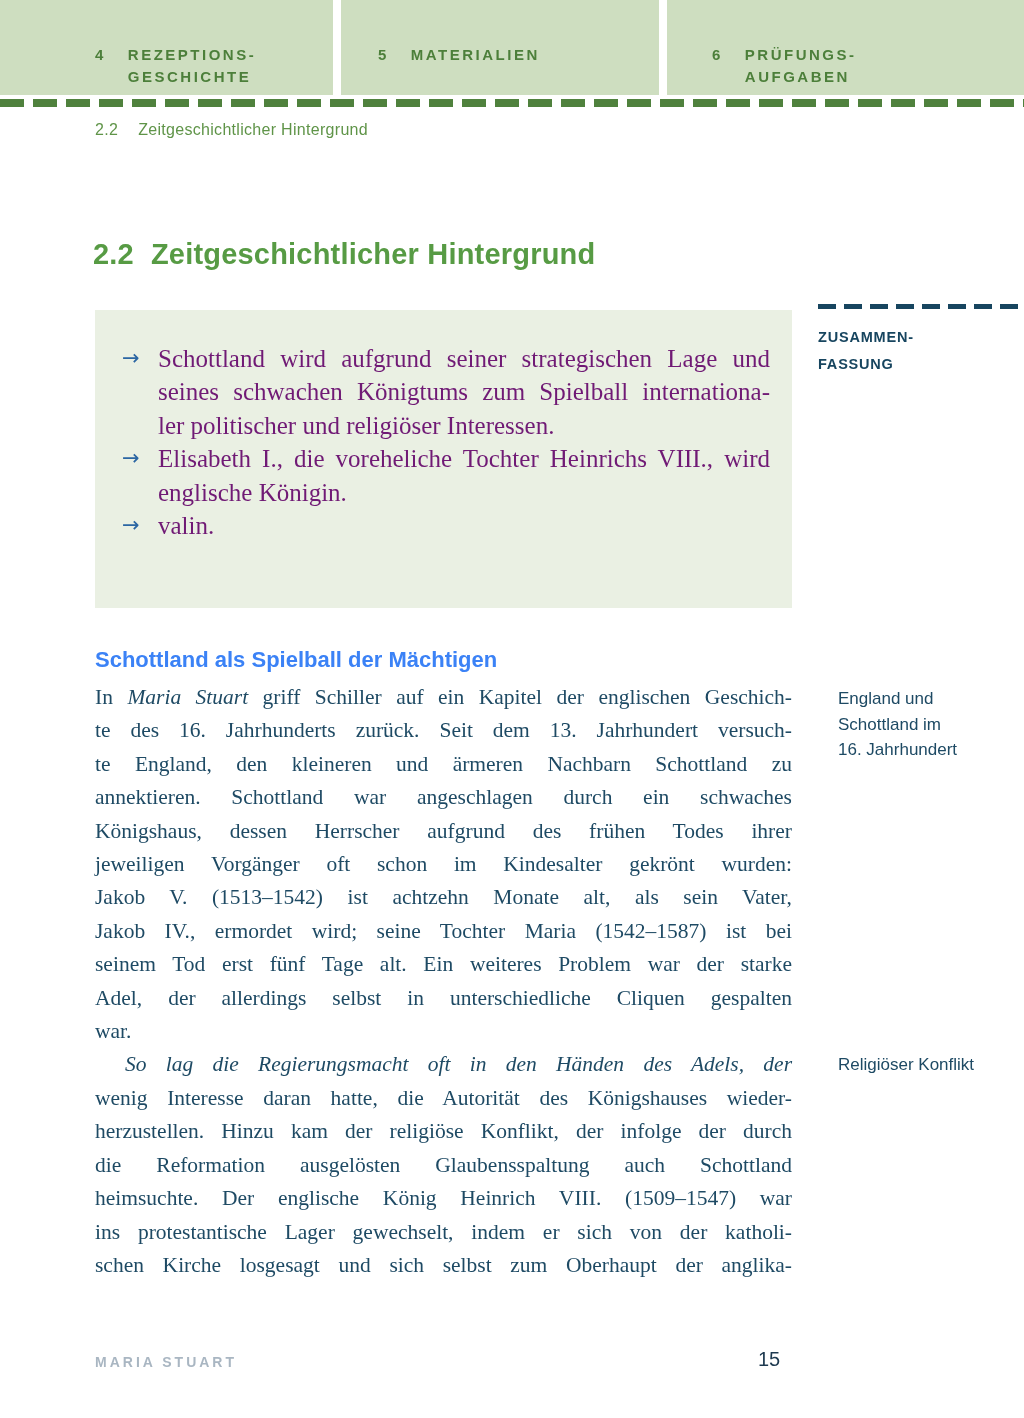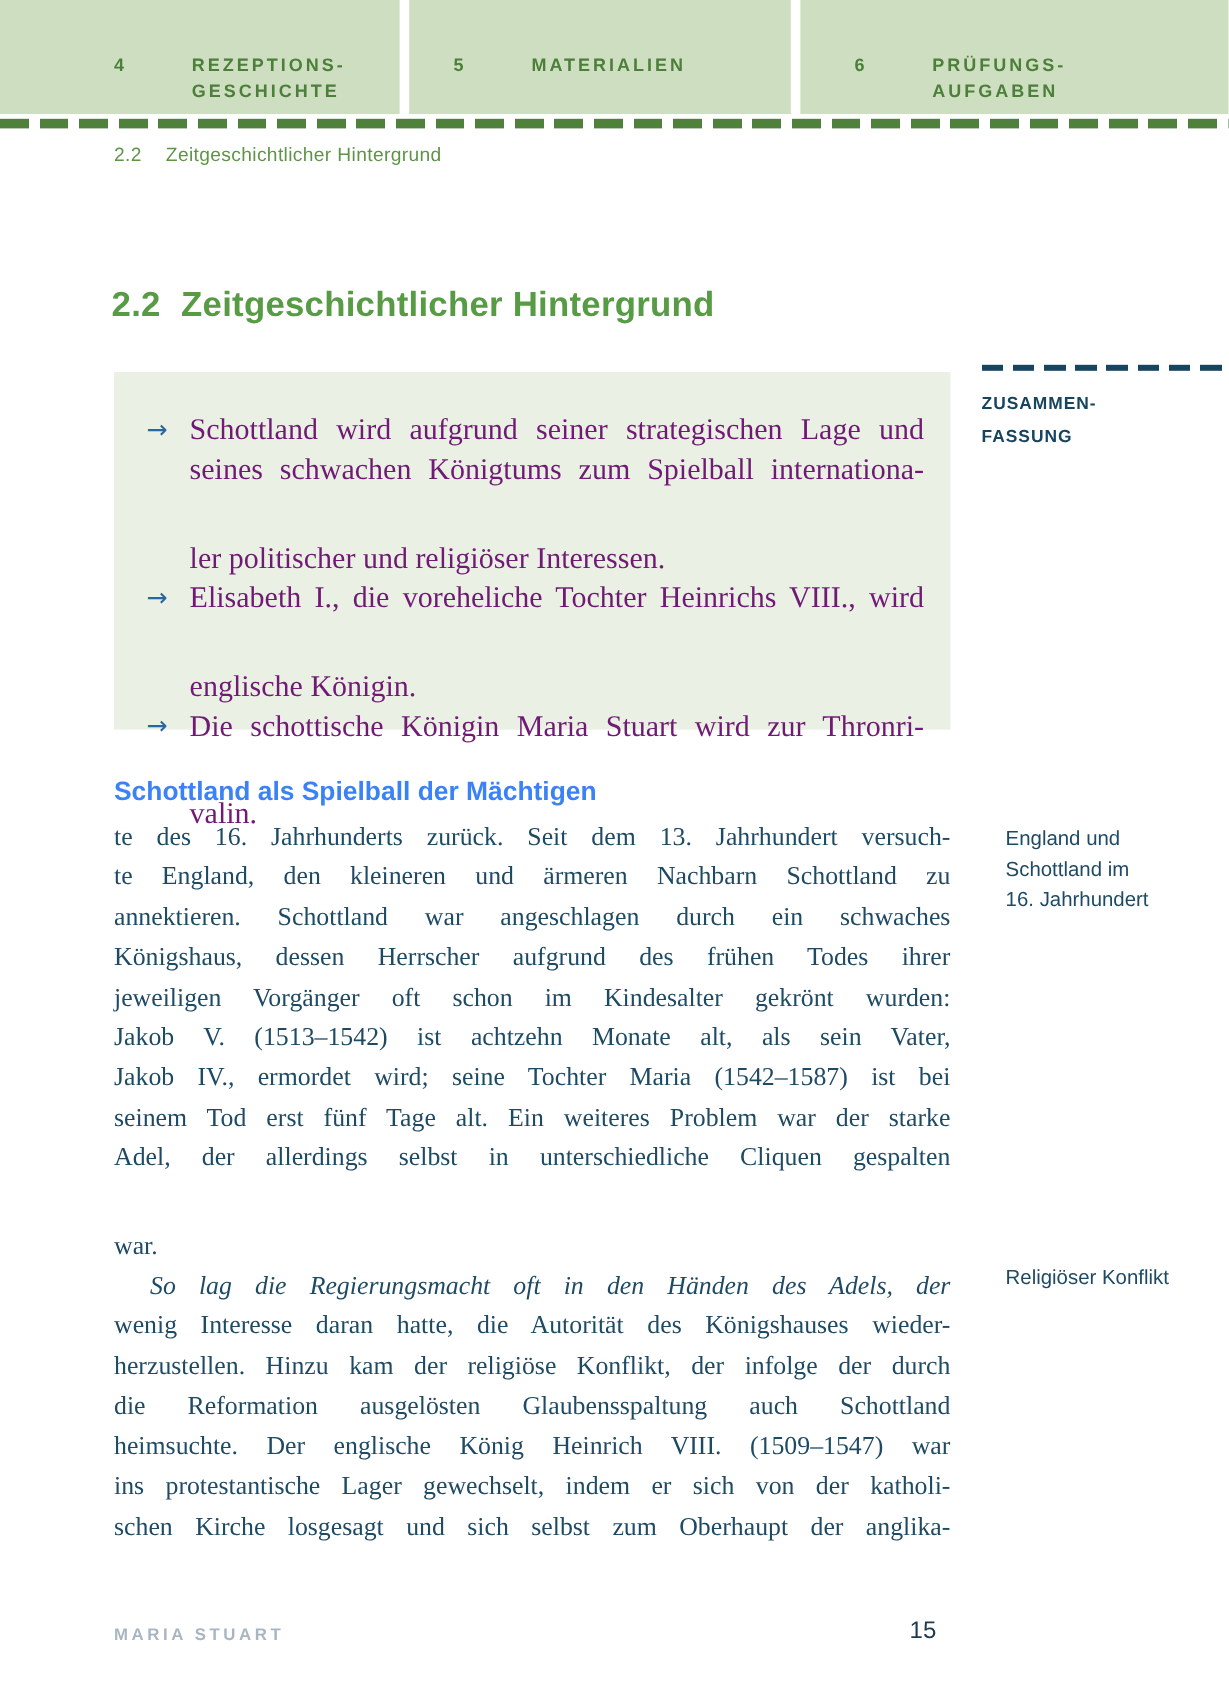--- a/index.html
+++ b/index.html
@@ -10,21 +10,21 @@
   }
 
   
   .tabs { position:absolute; top:0; left:0; width:1024px; height:95px; display:flex; }
   .tab  { background:#cedec0; height:95px; padding-top:44px;
           color:#4c7f3a; font-weight:bold; font-size:15px; letter-spacing:2.5px; }
   .tab.item-0 { width:333px; padding-left:95px; margin-right:8px; }
   .tab.item-1 { width:318px; padding-left:37px; margin-right:8px; }
   .tab.item-2 { width:357px; padding-left:45px; }
   .tab-inner { display:flex; gap:22px; }
-  .tline { line-height:22px; white-space:nowrap;margin-left:32px; }
+  .tline { line-height:22px; white-space:nowrap; }
   .tab-num { line-height:22px; }
 
   .green-dashes {
     position:absolute; top:99px; left:0; width:1024px; height:8px;
     background:repeating-linear-gradient(90deg, #4f813d 0 24px, transparent 24px 33px);
   }
 
   
   .breadcrumb { position:absolute; top:121px; left:95px; display:flex; gap:20px;
                 color:#5f9448; font-size:16px; letter-spacing:0.3px; }
@@ -36,21 +36,21 @@
   
   .summary-box { position:absolute; top:310px; left:95px; width:697px; height:298px;
                  background:#eaf0e3; padding:32px 22px 0 27px;
                  font-family:"Liberation Serif", serif; }
   .bullet { display:flex; }
   .bullet-arrow { width:36px; flex:0 0 36px; color:#2b66a3; font-size:21px;
                   line-height:33.4px; font-family:"DejaVu Sans", sans-serif; }
   .bullet-text { flex:1; font-size:25px; line-height:33.4px; color:#701a75; }
 
   .jline { text-align:justify; text-align-last:justify; }
-  .jline.endline { text-align-last:left;margin-top:40px; }
+  .jline.endline { text-align-last:left; }
   .jline.indent { padding-left:30px;font-style:italic; }
   .pline { }
 
   
   .navy-dashes { position:absolute; top:304px; left:818px; width:206px; height:5px;
                  background:repeating-linear-gradient(90deg, #17455f 0 18px, transparent 18px 26px); }
   .summary-label { position:absolute; top:324px; left:818px; color:#17455f;
                    font-size:14.5px; font-weight:bold; letter-spacing:0.8px; }
   .summary-label .pline { line-height:27px; }
   .margin-note { position:absolute; left:838px; width:200px; color:#1e4a64; font-size:17px; }
@@ -136,37 +136,37 @@
         <span class="bullet-arrow">→</span>
         <span class="bullet-text">
           <div class="jline">Elisabeth I., die voreheliche Tochter Heinrichs VIII., wird</div>
           <div class="jline endline">englische Königin.</div>
         </span>
       </div>
 
       <div class="bullet item-2">
         <span class="bullet-arrow">→</span>
         <span class="bullet-text">
-          <div class="jline">Die schottische Königin Maria Stuart wird zur Thronri-</div>
           <div class="jline endline">valin.</div>
         </span>
       </div>
 
   </div>
 
   <div class="navy-dashes"></div>
   <div class="summary-label">
       <div class="pline">ZUSAMMEN-</div>
       <div class="pline">FASSUNG</div>
     </div>
 
   <h2 class="section-heading">Schottland als Spielball der Mächtigen</h2>
 
   <div class="body-text">
     <div class="para1">
+      <div class="jline"><span>In </span><em>Maria Stuart</em><span> griff Schiller auf ein Kapitel der englischen Geschich-</span></div>
       <div>
           <div class="jline">te des 16. Jahrhunderts zurück. Seit dem 13. Jahrhundert versuch-</div>
           <div class="jline">te England, den kleineren und ärmeren Nachbarn Schottland zu</div>
           <div class="jline">annektieren. Schottland war angeschlagen durch ein schwaches</div>
           <div class="jline">Königshaus, dessen Herrscher aufgrund des frühen Todes ihrer</div>
           <div class="jline">jeweiligen Vorgänger oft schon im Kindesalter gekrönt wurden:</div>
           <div class="jline">Jakob V. (1513–1542) ist achtzehn Monate alt, als sein Vater,</div>
           <div class="jline">Jakob IV., ermordet wird; seine Tochter Maria (1542–1587) ist bei</div>
           <div class="jline">seinem Tod erst fünf Tage alt. Ein weiteres Problem war der starke</div>
           <div class="jline">Adel, der allerdings selbst in unterschiedliche Cliquen gespalten</div>

